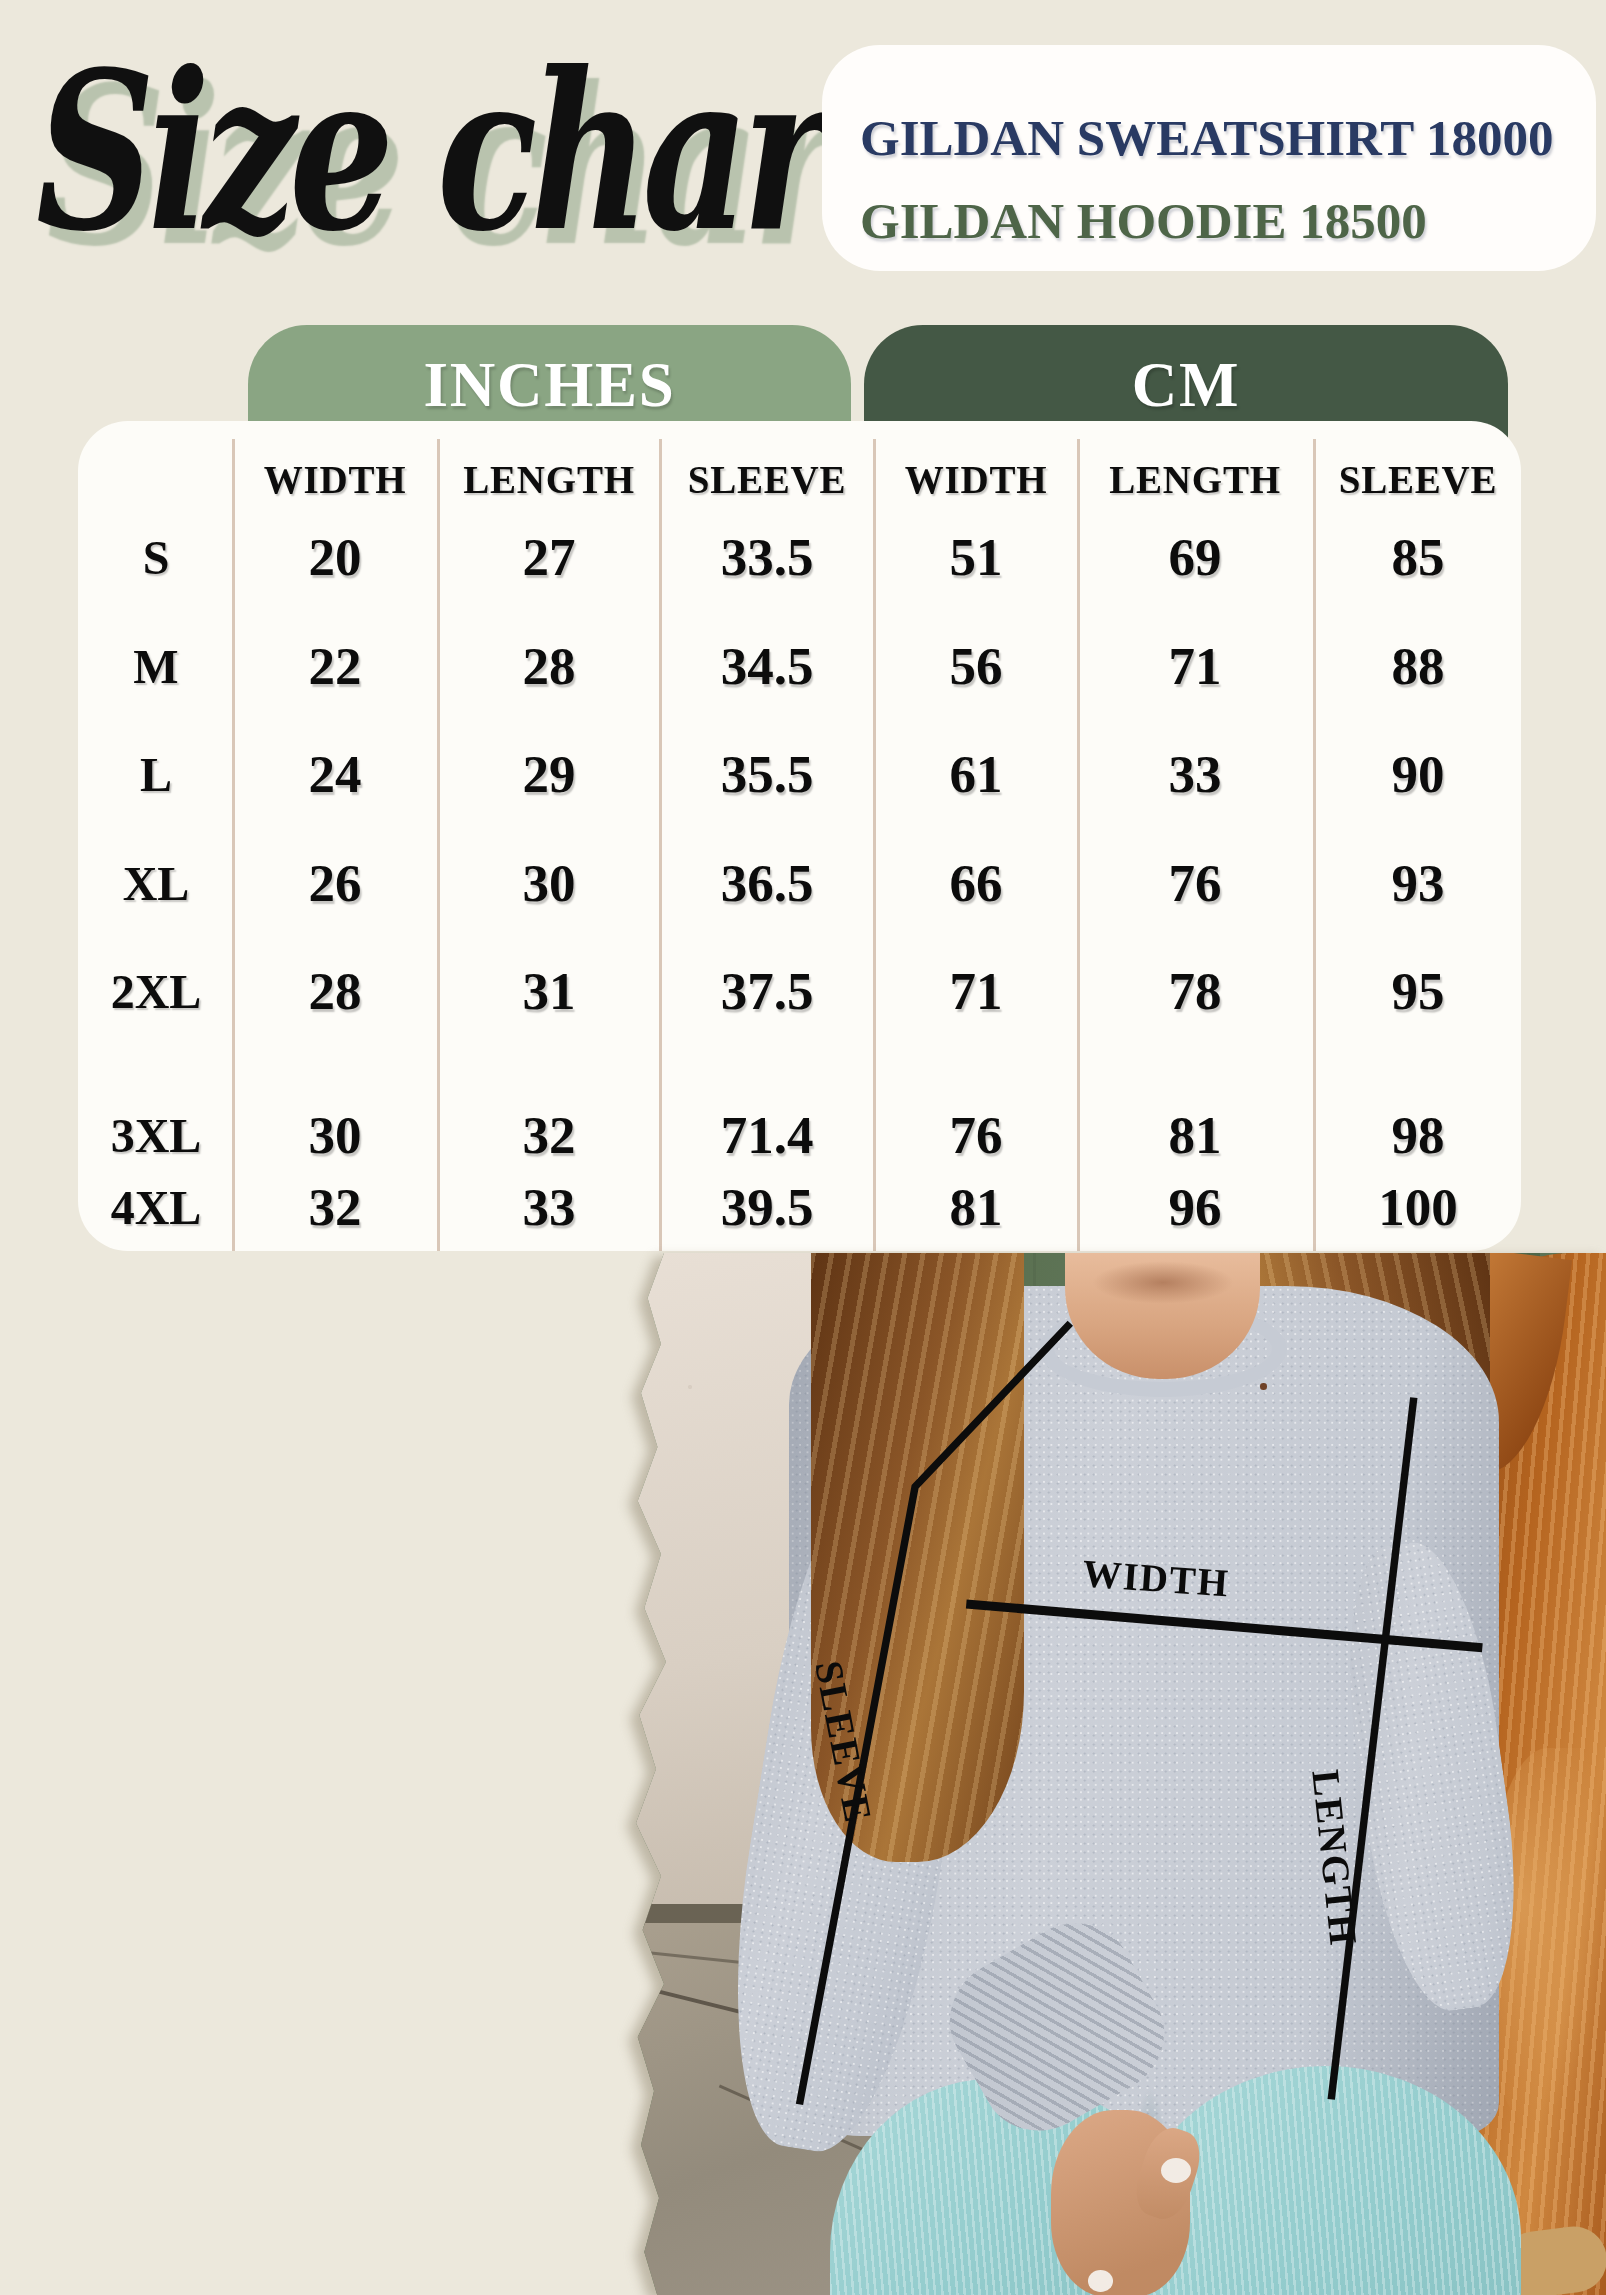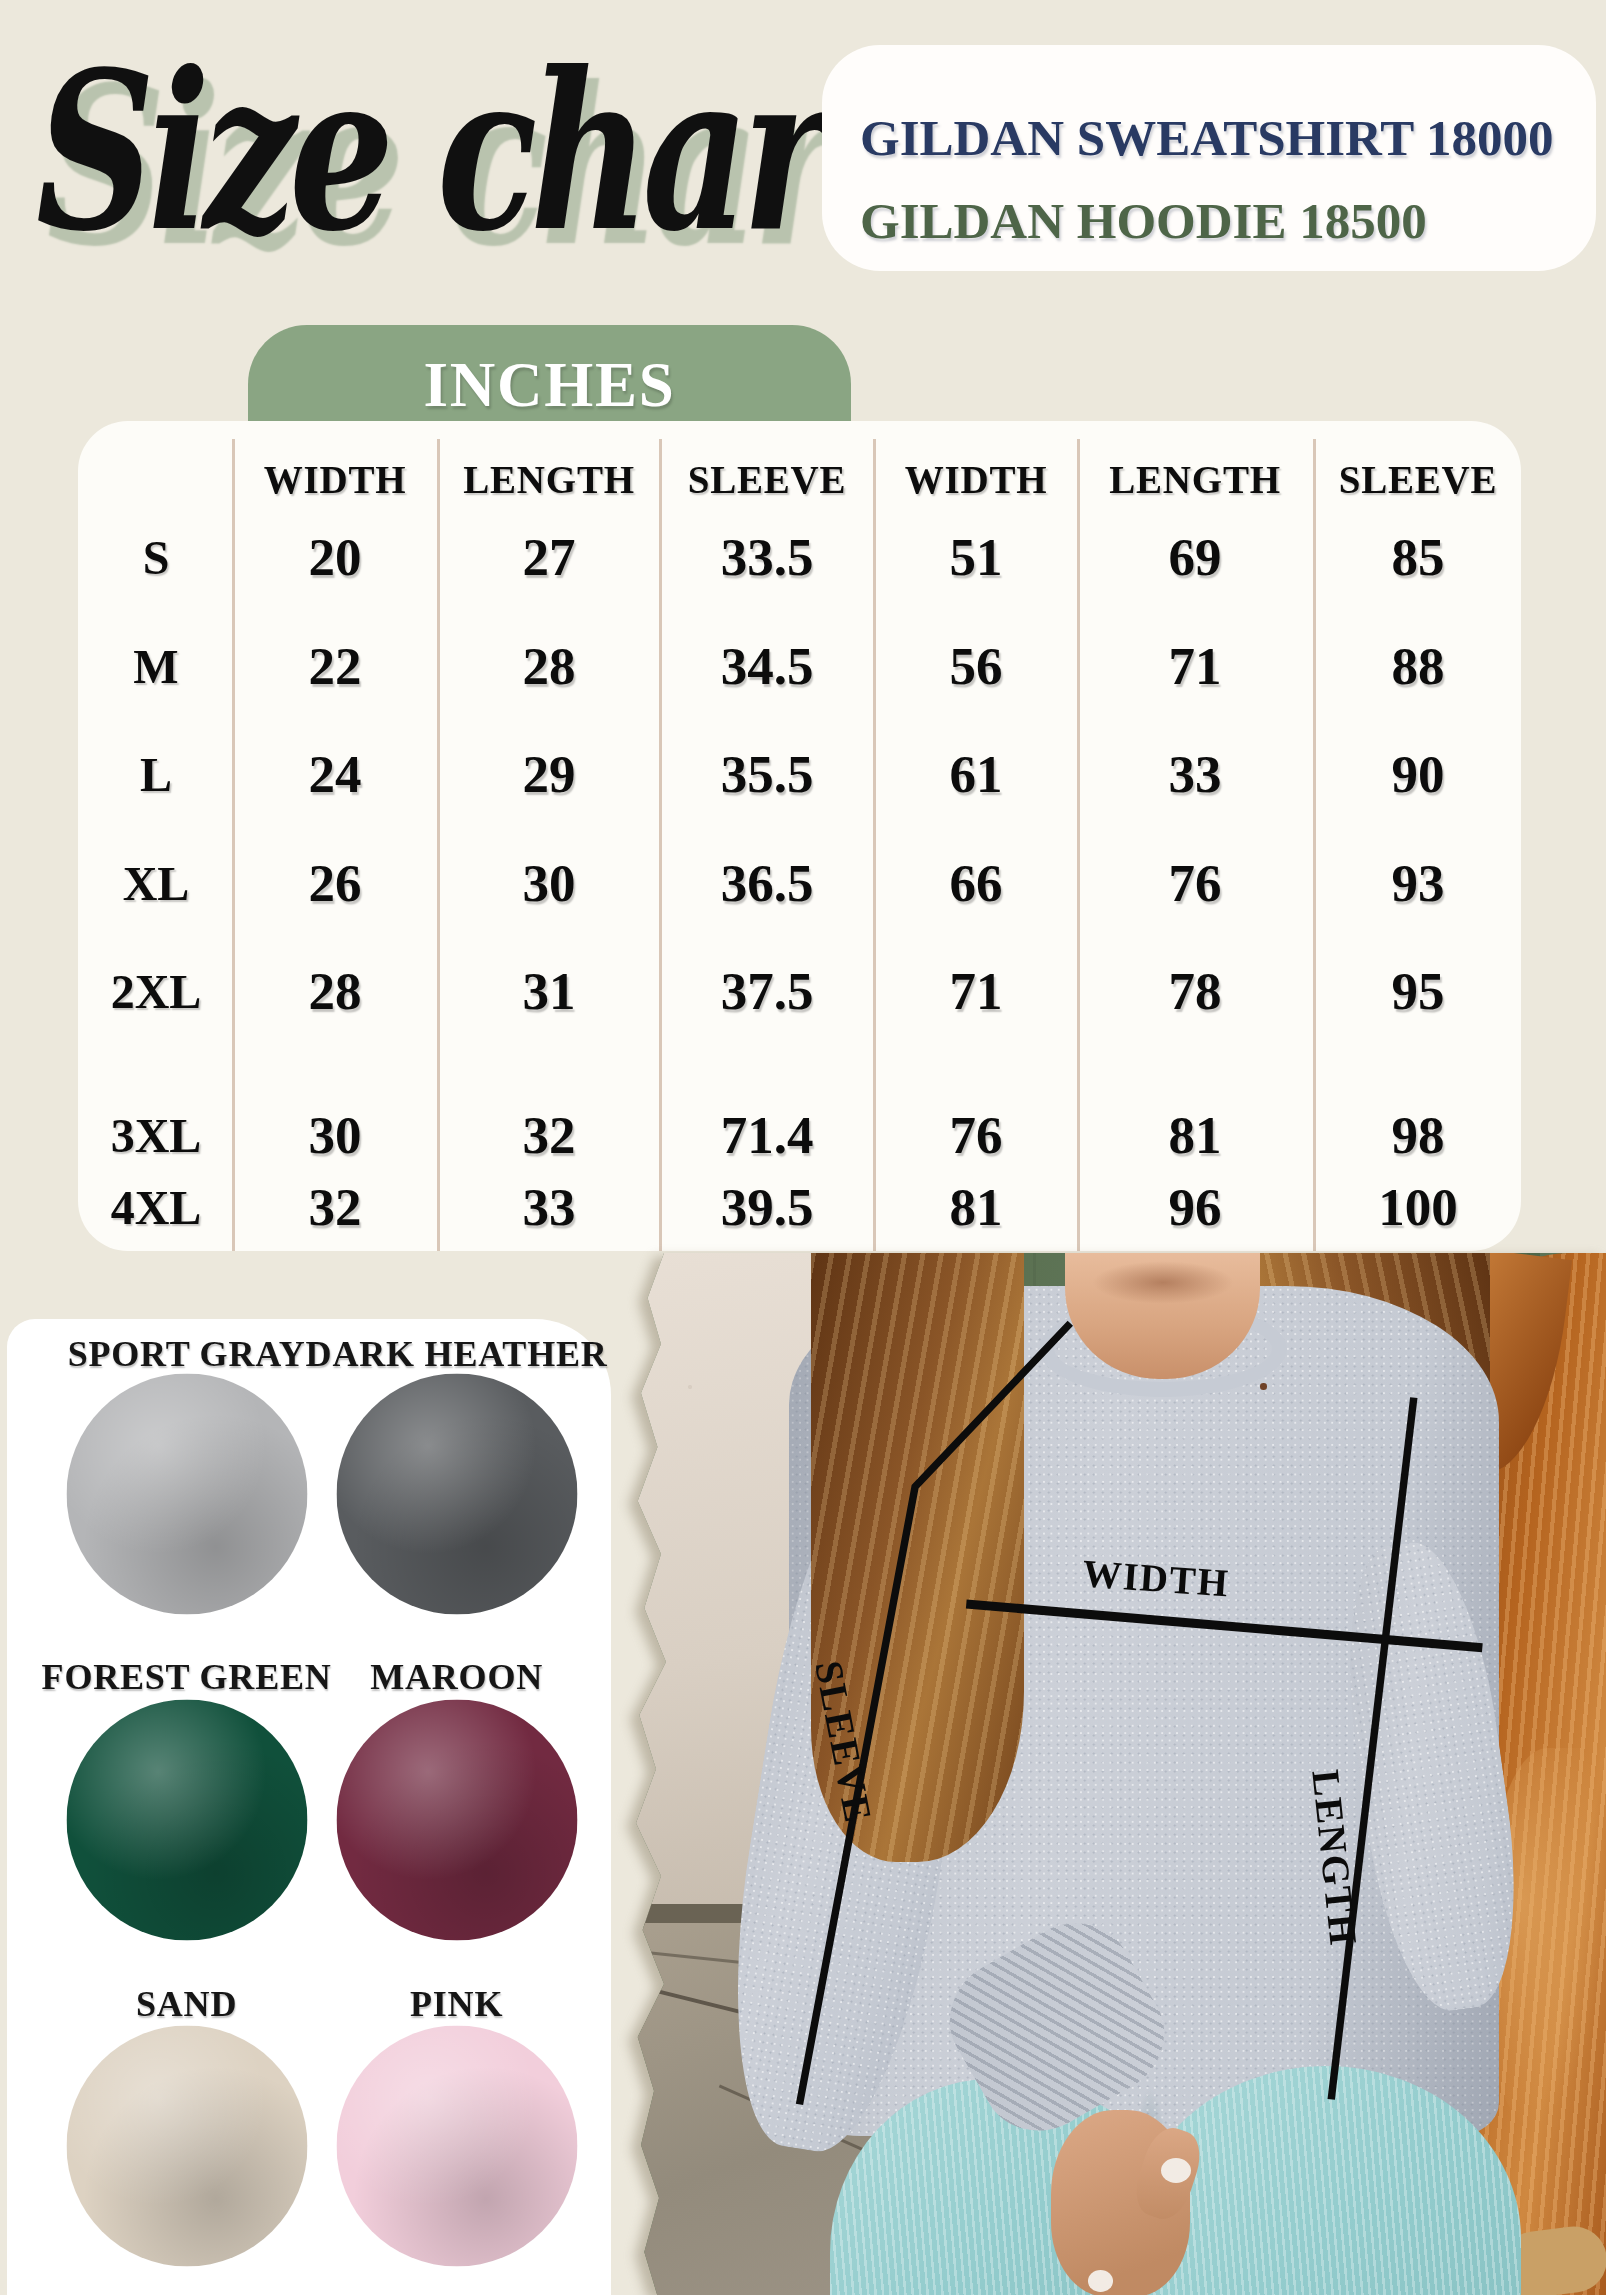--- a/index.html
+++ b/index.html
@@ -193,20 +193,23 @@
   <div class="script-title">Size chart</div>
 
   <div class="header-box">
     <div class="product-line l1" style="--bind-fg: #293a63;">GILDAN SWEATSHIRT 18000</div>
     <div class="product-line l2" style="--bind-fg: #4e6548;">GILDAN HOODIE 18500</div>
   </div>
 
   <div class="pill inches" style="--bind-bg: #8aa583;">
     <span class="pill-label">INCHES</span>
   </div>
+  <div class="pill cm" style="--bind-bg: #445845;">
+    <span class="pill-label">CM</span>
+  </div>
 
   <div class="table-panel">
     <div class="divider dv1"></div>
     <div class="divider dv2"></div>
     <div class="divider dv3"></div>
     <div class="divider dv4"></div>
     <div class="divider dv5"></div>
     <div class="divider dv6"></div>
 
     <span class="th col1">WIDTH</span>
@@ -266,36 +269,20 @@
 
     <span class="cell size-label size-col r6">4XL</span>
     <span class="cell col1 r6">32</span>
     <span class="cell col2 r6">33</span>
     <span class="cell col3 r6">39.5</span>
     <span class="cell col4 r6">81</span>
     <span class="cell col5 r6">96</span>
     <span class="cell col6 r6">100</span>
   </div>
 
-  <div class="swatch-panel">
-    <span class="sw-label swx1 swly1">SPORT GRAY</span>
-    <span class="sw-label swx2 swly1">DARK HEATHER</span>
-    <div class="swatch-circle swx1 swcy1" style="--bind-bg: #b4b5b7;"></div>
-    <div class="swatch-circle swx2 swcy1" style="--bind-bg: #595c5f;"></div>
-
-    <span class="sw-label swx1 swly2">FOREST GREEN</span>
-    <span class="sw-label swx2 swly2">MAROON</span>
-    <div class="swatch-circle swx1 swcy2" style="--bind-bg: #10503b;"></div>
-    <div class="swatch-circle swx2 swcy2" style="--bind-bg: #722a41;"></div>
-
-    <span class="sw-label swx1 swly3">SAND</span>
-    <span class="sw-label swx2 swly3">PINK</span>
-    <div class="swatch-circle swx1 swcy3" style="--bind-bg: #ddd2c2;"></div>
-    <div class="swatch-circle swx2 swcy3" style="--bind-bg: #f2cedb;"></div>
-  </div>
 
   <div class="photo-wrap">
     <div class="photo">
       <div class="door"></div>
       <div class="door-frame"></div>
       <div class="door-groove1"></div>
       <div class="door-groove2"></div>
       <div class="door-rail1"></div>
       <div class="door-rail2"></div>
       <div class="door-marks"></div>

